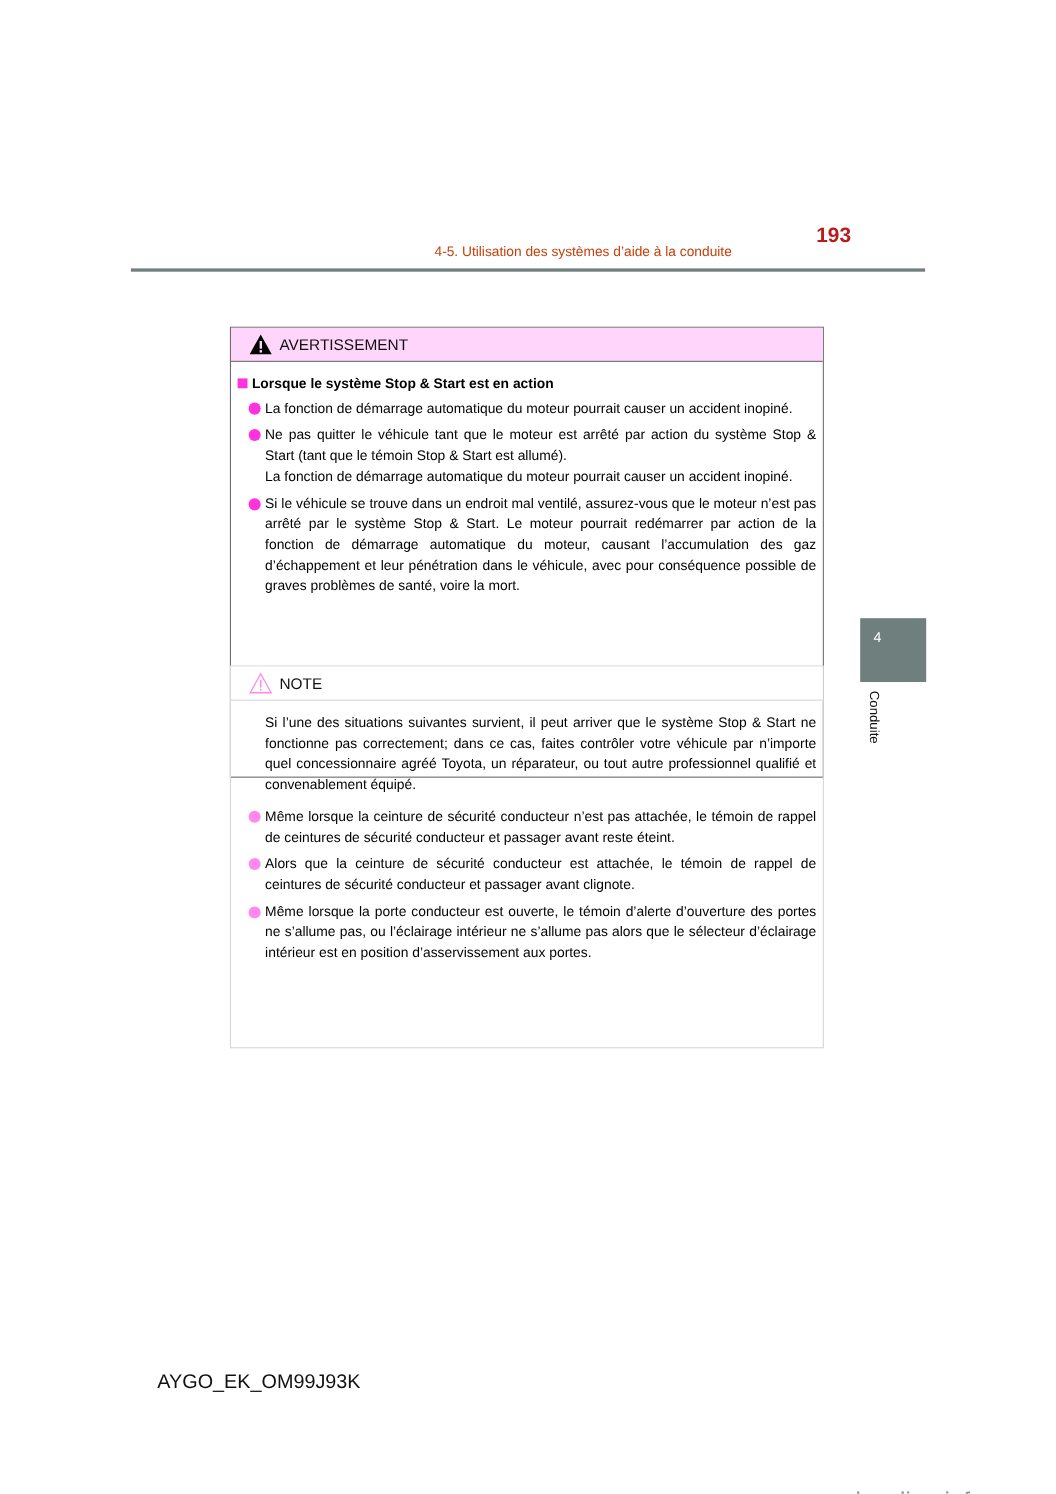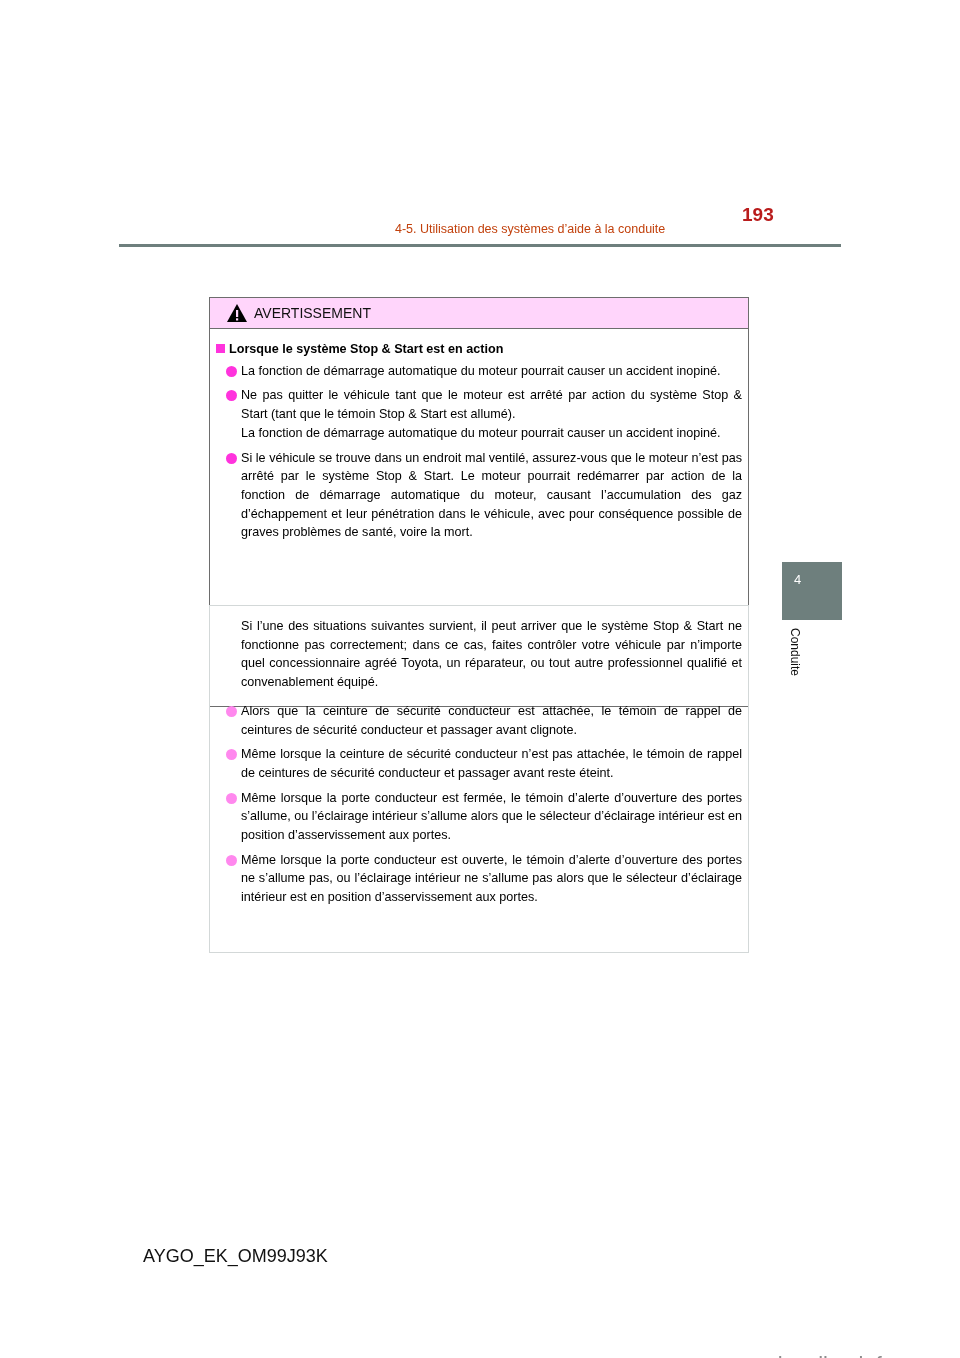--- a/index.html
+++ b/index.html
@@ -80,35 +80,39 @@
       <p>La fonction de démarrage automatique du moteur pourrait causer un accident inopiné.</p>
     </div>
     <div class="item">
       <span class="dot"></span>
       <p>Si le véhicule se trouve dans un endroit mal ventilé, assurez-vous que le moteur n’est pas arrêté par le système Stop &amp; Start. Le moteur pourrait redémarrer par action de la fonction de démarrage automatique du moteur, causant l’accumulation des gaz d’échappement et leur pénétration dans le véhicule, avec pour conséquence possible de graves problèmes de santé, voire la mort.</p>
     </div>
   </div>
 </div>
 
 <div class="box note-box">
+  <div class="box-head">
+    <svg class="tri" viewBox="0 0 22 20">
+      <polygon points="11,1.5 20.5,18.8 1.5,18.8" fill="none" stroke="#ff88ee" stroke-width="1.2"></polygon>
+      <rect x="10.3" y="7" width="1.4" height="7" fill="#ff88ee"></rect>
+      <rect x="10.3" y="15.3" width="1.4" height="1.6" fill="#ff88ee"></rect>
+    </svg>
+    <span class="title">NOTE</span>
+  </div>
   <div class="box-body">
     <div class="para">
       <p>Si l’une des situations suivantes survient, il peut arriver que le système Stop &amp; Start ne fonctionne pas correctement; dans ce cas, faites contrôler votre véhicule par n’importe quel concessionnaire agréé Toyota, un réparateur, ou tout autre professionnel qualifié et convenablement équipé.</p>
-    </div>
-    <div class="item">
-      <span class="dot"></span>
-      <p>Alors que la ceinture de sécurité conducteur est attachée, le témoin de rappel de ceintures de sécurité conducteur et passager avant clignote.</p>
     </div>
     <div class="item">
       <span class="dot"></span>
       <p>Même lorsque la ceinture de sécurité conducteur n’est pas attachée, le témoin de rappel de ceintures de sécurité conducteur et passager avant reste éteint.</p>
     </div>
     <div class="item">
       <span class="dot"></span>
-      <p>Même lorsque la porte conducteur est fermée, le témoin d’alerte d’ouverture des portes s’allume, ou l’éclairage intérieur s’allume alors que le sélecteur d’éclairage intérieur est en position d’asservissement aux portes.</p>
+      <p>Alors que la ceinture de sécurité conducteur est attachée, le témoin de rappel de ceintures de sécurité conducteur et passager avant clignote.</p>
     </div>
     <div class="item">
       <span class="dot"></span>
       <p>Même lorsque la porte conducteur est ouverte, le témoin d’alerte d’ouverture des portes ne s’allume pas, ou l’éclairage intérieur ne s’allume pas alors que le sélecteur d’éclairage intérieur est en position d’asservissement aux portes.</p>
     </div>
   </div>
 </div>
 
 <div class="footer-code">AYGO_EK_OM99J93K</div>
 <div class="watermark">carmanualsonline.info</div>

